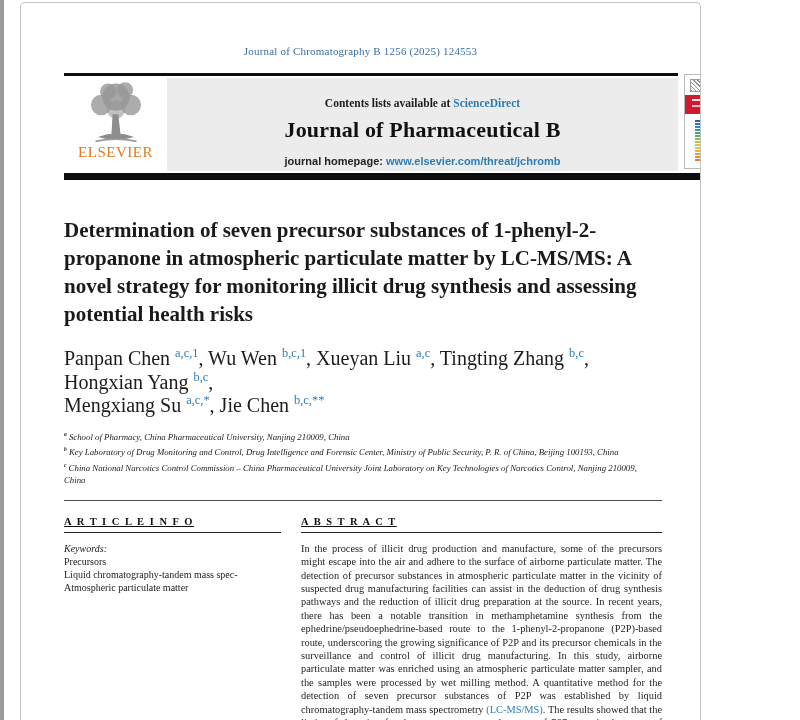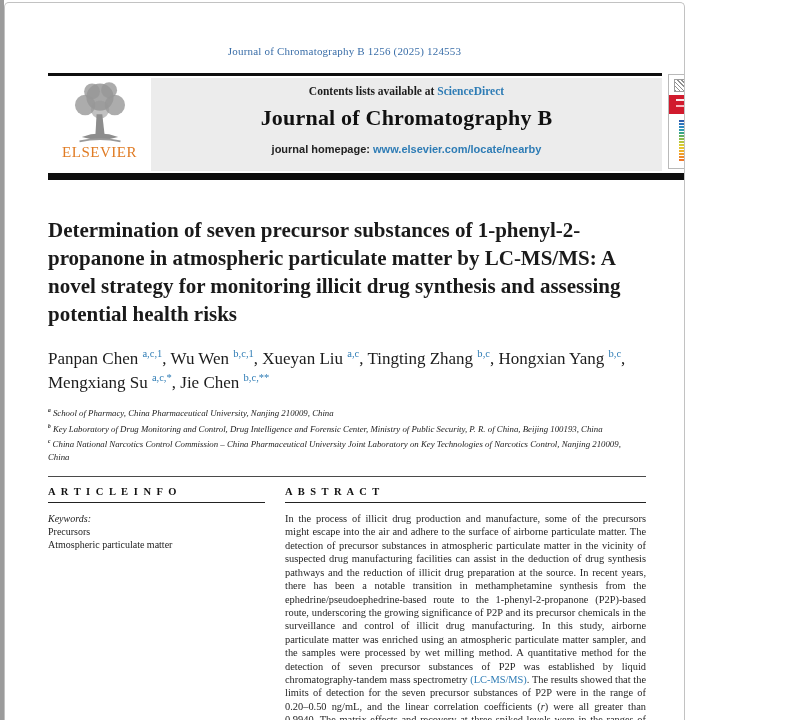--- a/index.html
+++ b/index.html
@@ -3,32 +3,32 @@
 <meta charset="utf-8">
 <style>
   :root{
     --accent:#2e7cb5; --orange:#e07b23; --cover-red:#d11a2d;
     --banner-gray:#ececec; --bar-black:#0e0e0e; --ink:#1c1c1c;
   }
   *{margin:0;padding:0;box-sizing:border-box;}
   html,body{width:800px;height:720px;overflow:hidden;background:#fff;}
   body{font-family:"Liberation Serif", serif;color:var(--ink);}
   .left-strip{position:absolute;left:0;top:0;width:4px;height:720px;background:#9b9b9b;}
-  .page{position:absolute;left:4px;top:2px;width:681px;height:718px;background:#fff;
+  .page{position:absolute;left:20px;top:2px;width:681px;height:718px;background:#fff;
         border:1px solid #c2c2c2;border-bottom:none;border-radius:5px 5px 0 0;overflow:hidden;}
   .cite{padding-top:42px;text-align:center;font-size:11px;color:#3a6ea8;letter-spacing:.2px;}
   
   .banner-row{position:relative;margin:16px 38px 0 43px;height:107px;}
   .banner-topline{position:absolute;left:0;top:0;width:614px;height:3px;background:var(--bar-black);}
   .banner-gray{position:absolute;left:0;top:5px;width:614px;height:93px;background:var(--banner-gray);
                padding-left:103px;text-align:center;}
   .logo-box{position:absolute;left:0;top:5px;width:103px;height:93px;background:#fff;text-align:center;}
   .logo-box svg{display:block;margin:2px auto 0;}
   .elsevier-word{font-size:15px;color:var(--orange);letter-spacing:.5px;margin-top:-2px;}
-  .contents-line{font-size:11.5px;font-weight:bold;margin-top:7px;}
+  .contents-line{font-size:11.5px;font-weight:bold;margin-top:19px;}
   .journal-title{font-size:22px;font-weight:600;color:#111;margin-top:8px;letter-spacing:.2px;}
   .homepage-line{font-family:"Liberation Sans",sans-serif;font-size:11px;font-weight:600;margin-top:12px;color:#222;}
   .lnk{color:var(--accent);}
   .banner-botbar{position:absolute;left:0;top:100px;width:707px;height:7px;background:var(--bar-black);}
   
   .cover{position:absolute;left:620px;top:1px;width:91px;height:95px;background:#fff;
          border:1px solid #b9b9b9;font-size:0;}
   .cover-emblem{position:absolute;left:5px;top:4px;width:11px;height:13px;border:1px solid #9d9d9d;background:repeating-linear-gradient(45deg,#8f8f8f 0 1px,#fff 1px 3px);}
   .cover-topstripes{position:absolute;left:24px;top:4px;width:34px;}
   .cover-topstripes div{height:3px;margin-bottom:1px;}
@@ -37,52 +37,52 @@
   .cover-redband .w1{position:absolute;left:7px;top:4px;width:40px;height:2px;background:#fff;opacity:.9;}
   .cover-redband .w2{position:absolute;left:7px;top:10px;width:66px;height:2px;background:#ffd6da;opacity:.85;}
   .cover-spectrum{position:absolute;left:10px;top:45px;width:30px;}
   .cover-spectrum div{height:2px;margin-bottom:1px;}
   .cover-lines{position:absolute;left:45px;top:45px;width:40px;}
   .cover-lines div{height:1px;margin-bottom:2px;background:#5b7fb9;}
   .cover-foot{position:absolute;right:6px;bottom:5px;width:24px;height:7px;background:repeating-linear-gradient(90deg,#d98a2b 0 1px,#fff 1px 2px);border:1px solid #cfcfcf;}
   .cover-foottxt{position:absolute;right:6px;bottom:15px;width:30px;height:2px;background:#b0b0b0;}
   
   .title{margin:36px 45px 16px 43px;max-width:700px;font-size:21px;line-height:28px;color:#1a1a1a;}
-  .authors{margin:13px 45px 0 43px;font-size:17px;line-height:19px;}
+  .authors{margin:13px 45px 0 43px;font-size:20px;line-height:19px;}
   .authors sup,.affil sup{font-size:.62em;}
   .affil{margin:13px 45px 0 43px;font-size:8.8px;line-height:12.5px;color:#222;}
   .affil .aff-line i{}
   .affil sup{font-weight:bold;font-style:italic;}
   .rule-full{margin:13px 38px 0 43px;border-top:1px solid #4a4a4a;}
   .cols{display:flex;margin:0 38px 0 43px;gap:20px;}
   .col-left{width:217px;flex:none;}
   .col-right{flex:1;}
-  .sec-head{margin-top:9px;font-size:10.5px;font-weight:bold;letter-spacing:1.5px;color:#111;}
+  .sec-head{margin-top:15px;font-size:10.5px;font-weight:bold;letter-spacing:1.5px;color:#111;text-decoration:underline;}
   .sec-rule{margin-top:5px;border-top:1.2px solid #222;}
   .kw{margin-top:9px;font-size:10px;line-height:13px;color:#222;}
   .kw .kw-label{font-style:italic;}
   .abstract{margin-top:9px;font-size:10.4px;line-height:13.4px;text-align:justify;color:#1f1f1f;}
   .abstract sup{font-size:.62em;}
 </style>
 </head>
 <body>
 
 <div class="left-strip"></div>
 
 <div class="page">
 
   <div class="cite">Journal of Chromatography B 1256 (2025) 124553</div>
 
   <div class="banner-row">
     <div class="banner-topline"></div>
 
     <div class="banner-gray">
       <div class="contents-line"><span>Contents lists available at </span><span class="lnk">ScienceDirect</span></div>
-      <div class="journal-title">Journal of Chromatography B</div>
-      <div class="homepage-line"><span>journal homepage: </span><span class="lnk">www.elsevier.com/locate/nearby</span></div>
+      <div class="journal-title">Journal of Pharmaceutical B</div>
+      <div class="homepage-line"><span>journal homepage: </span><span class="lnk">www.elsevier.com/threat/jchromb</span></div>
     </div>
 
     <div class="logo-box">
       <svg width="72" height="66" viewBox="0 0 60 58">
         <g fill="#979797">
           <circle cx="30" cy="15" r="12" opacity=".85"></circle>
           <circle cx="17" cy="22" r="9" opacity=".8"></circle>
           <circle cx="43" cy="22" r="9" opacity=".8"></circle>
           <circle cx="23" cy="10" r="7" opacity=".8"></circle>
           <circle cx="38" cy="9" r="7" opacity=".8"></circle>
@@ -165,20 +165,21 @@
   <div class="rule-full"></div>
 
   <div class="cols">
     <div class="col-left">
       <div class="sec-head">A R T I C L E  I N F O</div>
       <div class="sec-rule"></div>
       <div class="kw">
         <div class="kw-label">Keywords:</div>
         <div id="kw-list">
             <div>Precursors</div>
+            <div>Liquid chromatography-tandem mass spec-</div>
             <div>Atmospheric particulate matter</div>
           </div>
       </div>
     </div>
     <div class="col-right">
       <div class="sec-head">A B S T R A C T</div>
       <div class="sec-rule"></div>
       <div class="abstract">In the process of illicit drug production and manufacture, some of the precursors might escape into the air and adhere to the surface of airborne particulate matter. The detection of precursor substances in atmospheric particulate matter in the vicinity of suspected drug manufacturing facilities can assist in the deduction of drug synthesis pathways and the reduction of illicit drug preparation at the source. In recent years, there has been a notable transition in methamphetamine synthesis from the ephedrine/pseudoephedrine-based route to the 1-phenyl-2-propanone (P2P)-based route, underscoring the growing significance of P2P and its precursor chemicals in the surveillance and control of illicit drug manufacturing. In this study, airborne particulate matter was enriched using an atmospheric particulate matter sampler, and the samples were processed by wet milling method. A quantitative method for the detection of seven precursor substances of P2P was established by liquid chromatography-tandem mass spectrometry <span class="lnk">(LC-MS/MS)</span>. The results showed that the limits of detection for the seven precursor substances of P2P were in the range of 0.20–0.50 ng/mL, and the linear correlation coefficients (<i>r</i>) were all greater than 0.9940. The matrix effects and recovery at three spiked levels were in the ranges of 92.1 %–107.4 % and 94.0 %–105.2 %, respectively. Utilising this method to collect the actual samples from the laboratory, 3-oxo-2-phenylbutanamide (APAA) was detected in the in vitro sample weighing room and was identified at a concentration of 91.5 pg/m<sup>3</sup> on the initial day of collection. It was determined that the maximum possible daily inhalation dose of APAA for room occupants was 1.83 × 10<sup>−6</sup> mg. Subsequently, a nonlinear function correlating concentration and collection date was fitted, laying the research foundation for combating the illicit preparation of methamphetamine synthesised via P2P and highlighting the occupational exposure of anti-drug personnel and health threat to nearby residents due to high-concentration, drug-related atmospheric particulate matter.</div>
     </div>
   </div>

